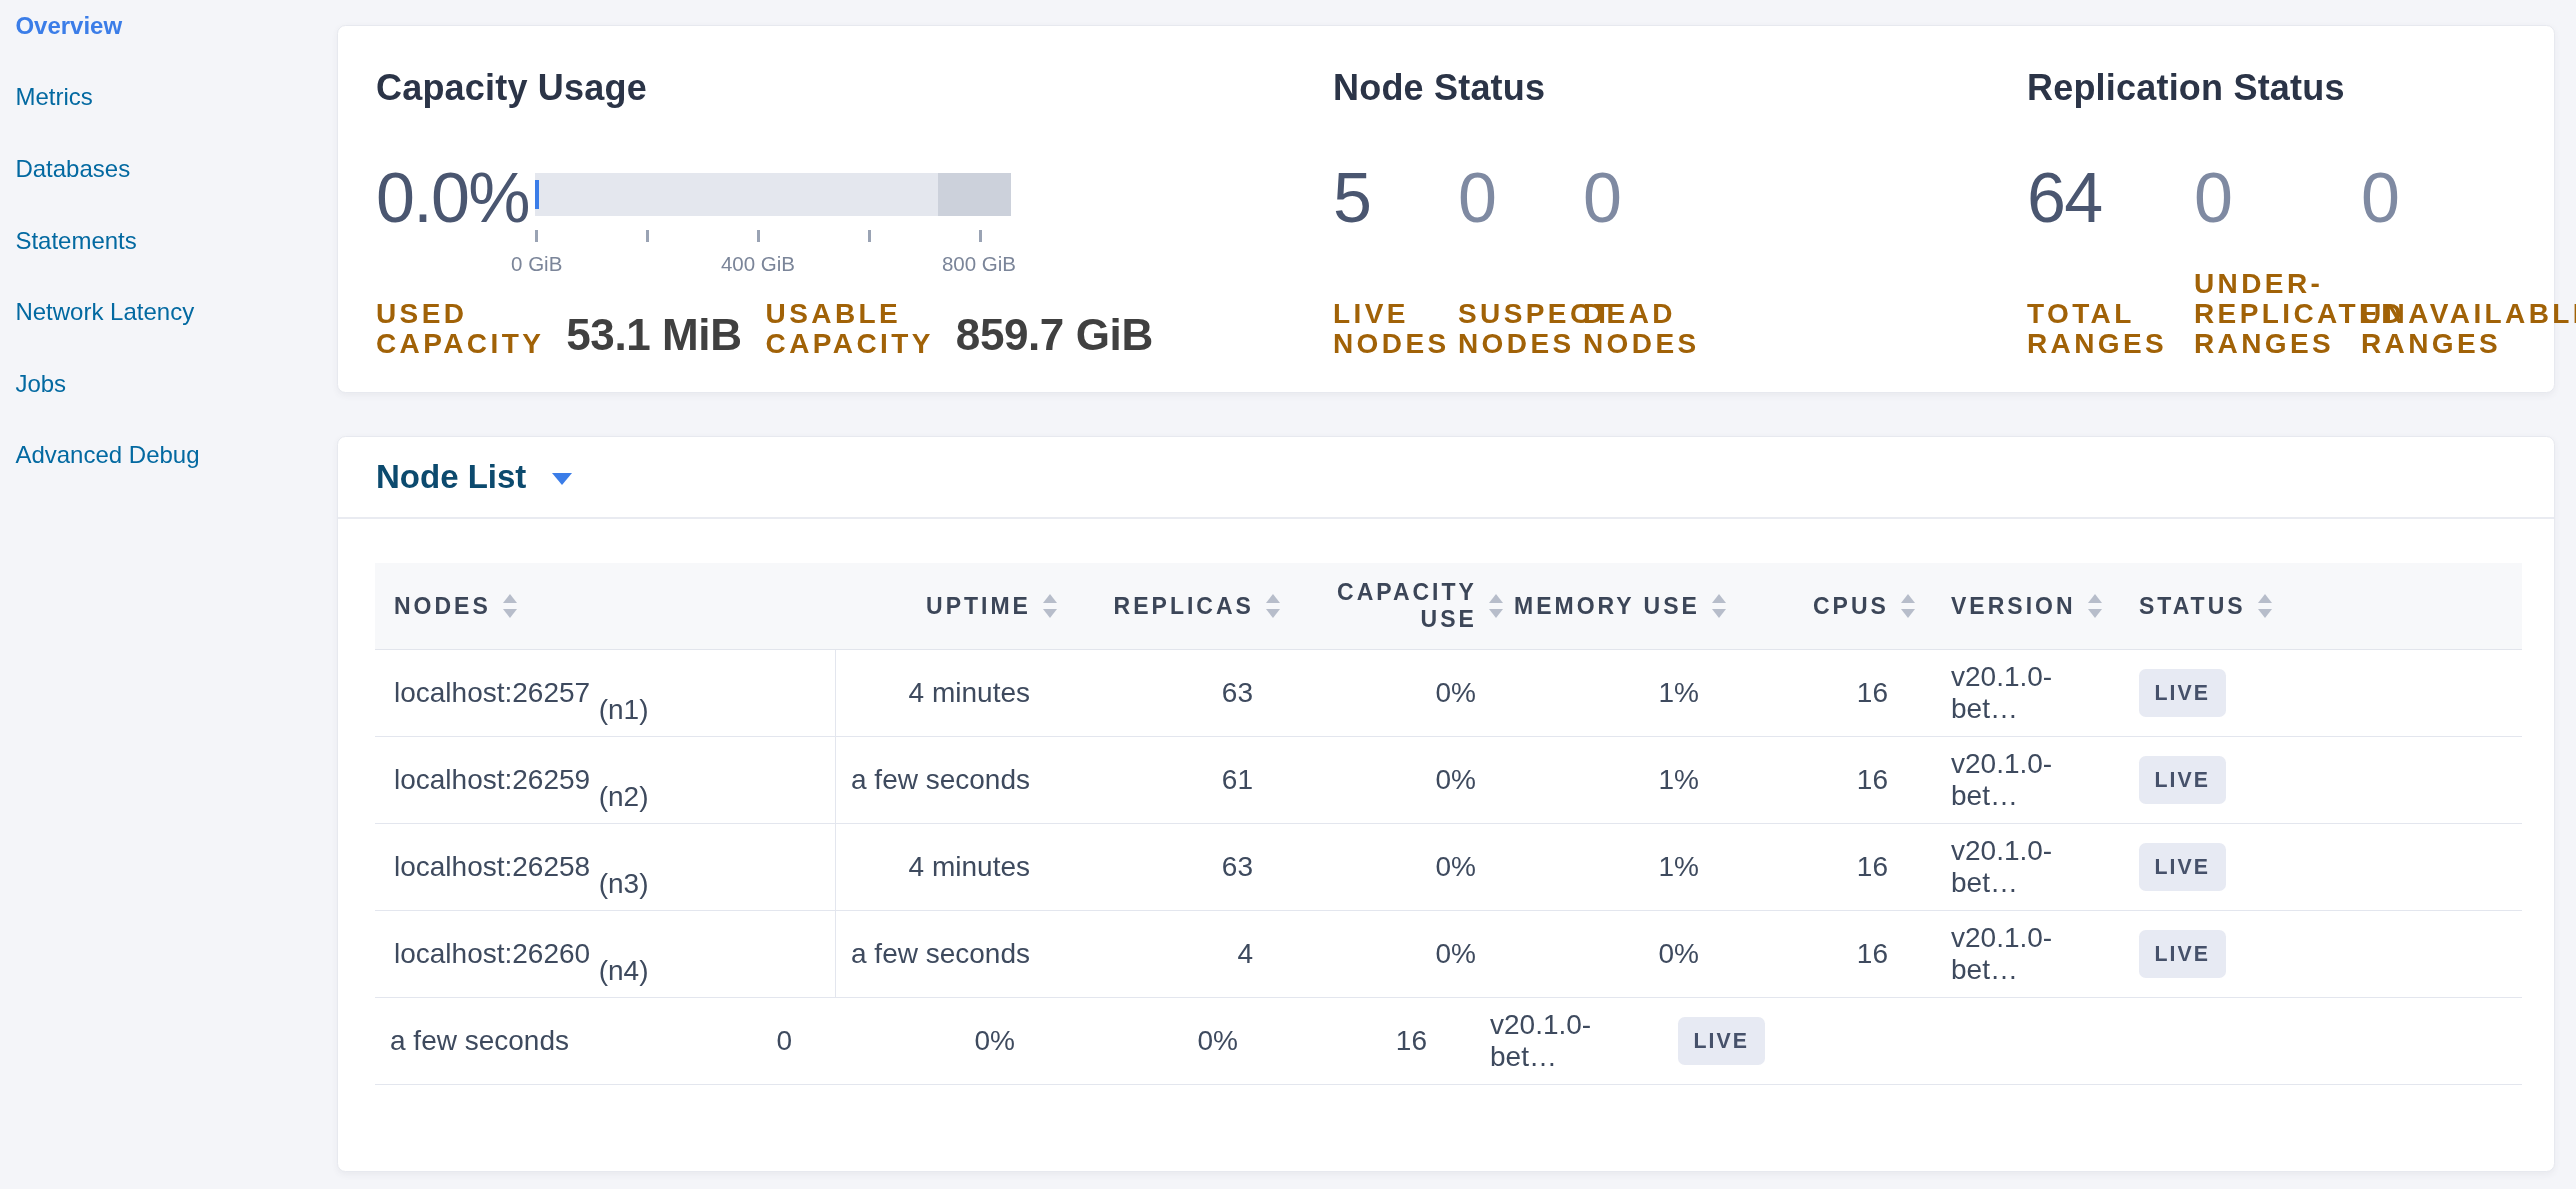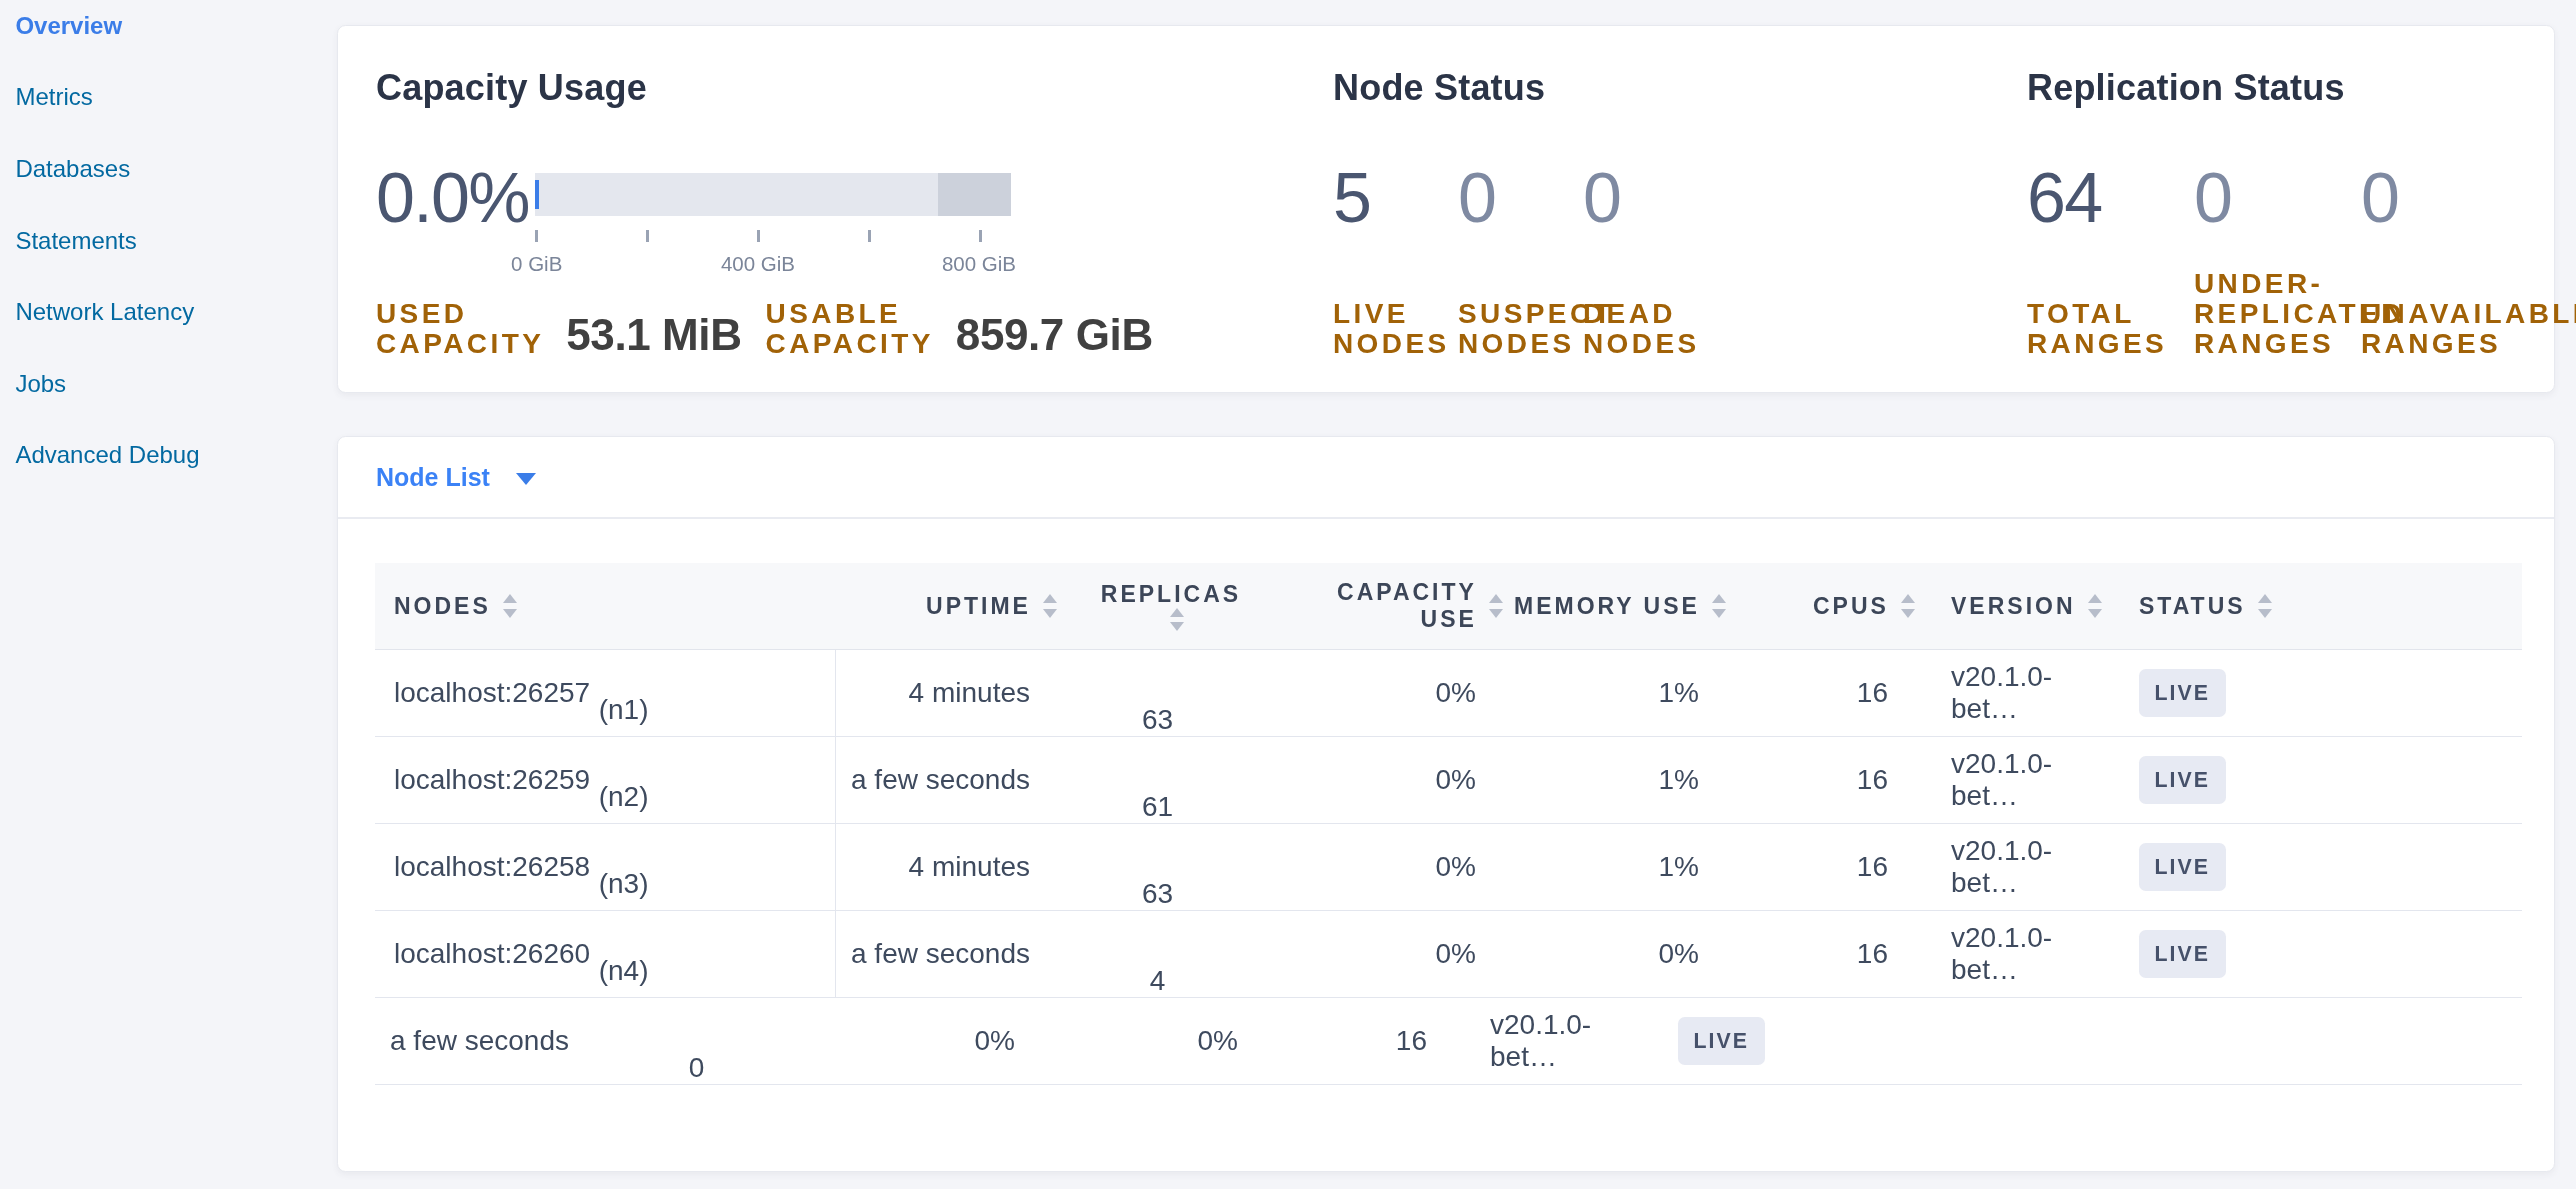--- a/index.html
+++ b/index.html
@@ -56,21 +56,21 @@
   #rs-stats { left:1689px; }
   .stat-col { display:flex; flex-direction:column; height:203px; }
   #ns-stats .stat-col { width:125px; }
   #rs-stats .stat-col { width:167px; }
   .stat-col .stat-label { margin-top:auto; }
 
   
   #nodelist-card { position:absolute; left:0; top:436px; width:2218px; height:736px; }
   .nl-header { height:82px; display:flex; align-items:center; padding-left:38px;
                border-bottom:2.6px solid #e9ebf1; }
-  .nl-link { display:flex; align-items:center; color:#3b82f6; font-size:25px; font-weight:600; cursor:pointer; }
+  .nl-link { display:flex; align-items:center; color:#0c4a6e; font-size:33px; font-weight:600; cursor:pointer; }
   .caret-down { width:0; height:0; margin-left:25.6px; margin-top:3.4px;
                 border-left:10.2px solid transparent; border-right:10.2px solid transparent;
                 border-top:12.8px solid #3b7de8; }
   .nl-body { padding:44px 32px 0 37px; }
   .section-title { font-size:34px; font-weight:700; color:#232a35; margin:0 0 29px 1.7px; letter-spacing:0.2px; }
 
   
   .table { width:100%; }
   .thead { display:flex; align-items:center; height:87px; background:#f7f8fa; border-bottom:0.9px solid #e2e5ec; }
   .th { display:flex; align-items:center; font-size:23px; font-weight:700; letter-spacing:3px;
@@ -81,21 +81,21 @@
   .sort { display:inline-flex; flex-direction:column; gap:5.1px; margin-left:12px; cursor:pointer; }
   .sort i { display:block; width:0; height:0; border-left:7.7px solid transparent; border-right:7.7px solid transparent; }
   .sort .up { border-bottom:9.4px solid #b7bdca; }
   .sort .dn { border-top:9.4px solid #b7bdca; }
 
   .tr { display:flex; align-items:stretch; height:87px; border-bottom:1.7px solid #e3e6ee;
         font-size:28px; color:#3e4a5e; background:#fff; }
   .td { display:flex; align-items:center; }
   .c1 { width:461px; padding-left:19px; }
   .tr .c1 { border-right:1.7px solid #e3e6ee; }
-  .c2 { width:226px; } .c3 { width:223px;flex-direction:column; } .c4 { width:223px; } .c5 { width:223px; } .c6 { width:189px; }
+  .c2 { width:226px; } .c3 { width:223px; } .c4 { width:223px; } .c5 { width:223px; } .c6 { width:189px; }
   .c7 { width:188px; padding-left:31px; }
   .c8 { flex:1; padding-left:31px; }
   .td.right { justify-content:flex-end; padding-right:32px; }
   .node-id { font-weight:400; margin-left:8.5px;margin-top:33px; }
   .badge { display:inline-flex; align-items:center; height:48px; padding:0 15.4px;
            background:#e7eaf3; border-radius:6.8px; color:#46516a;
            font-size:21.3px; font-weight:700; letter-spacing:2.1px; }
 </style>
 </head>
 <body>

